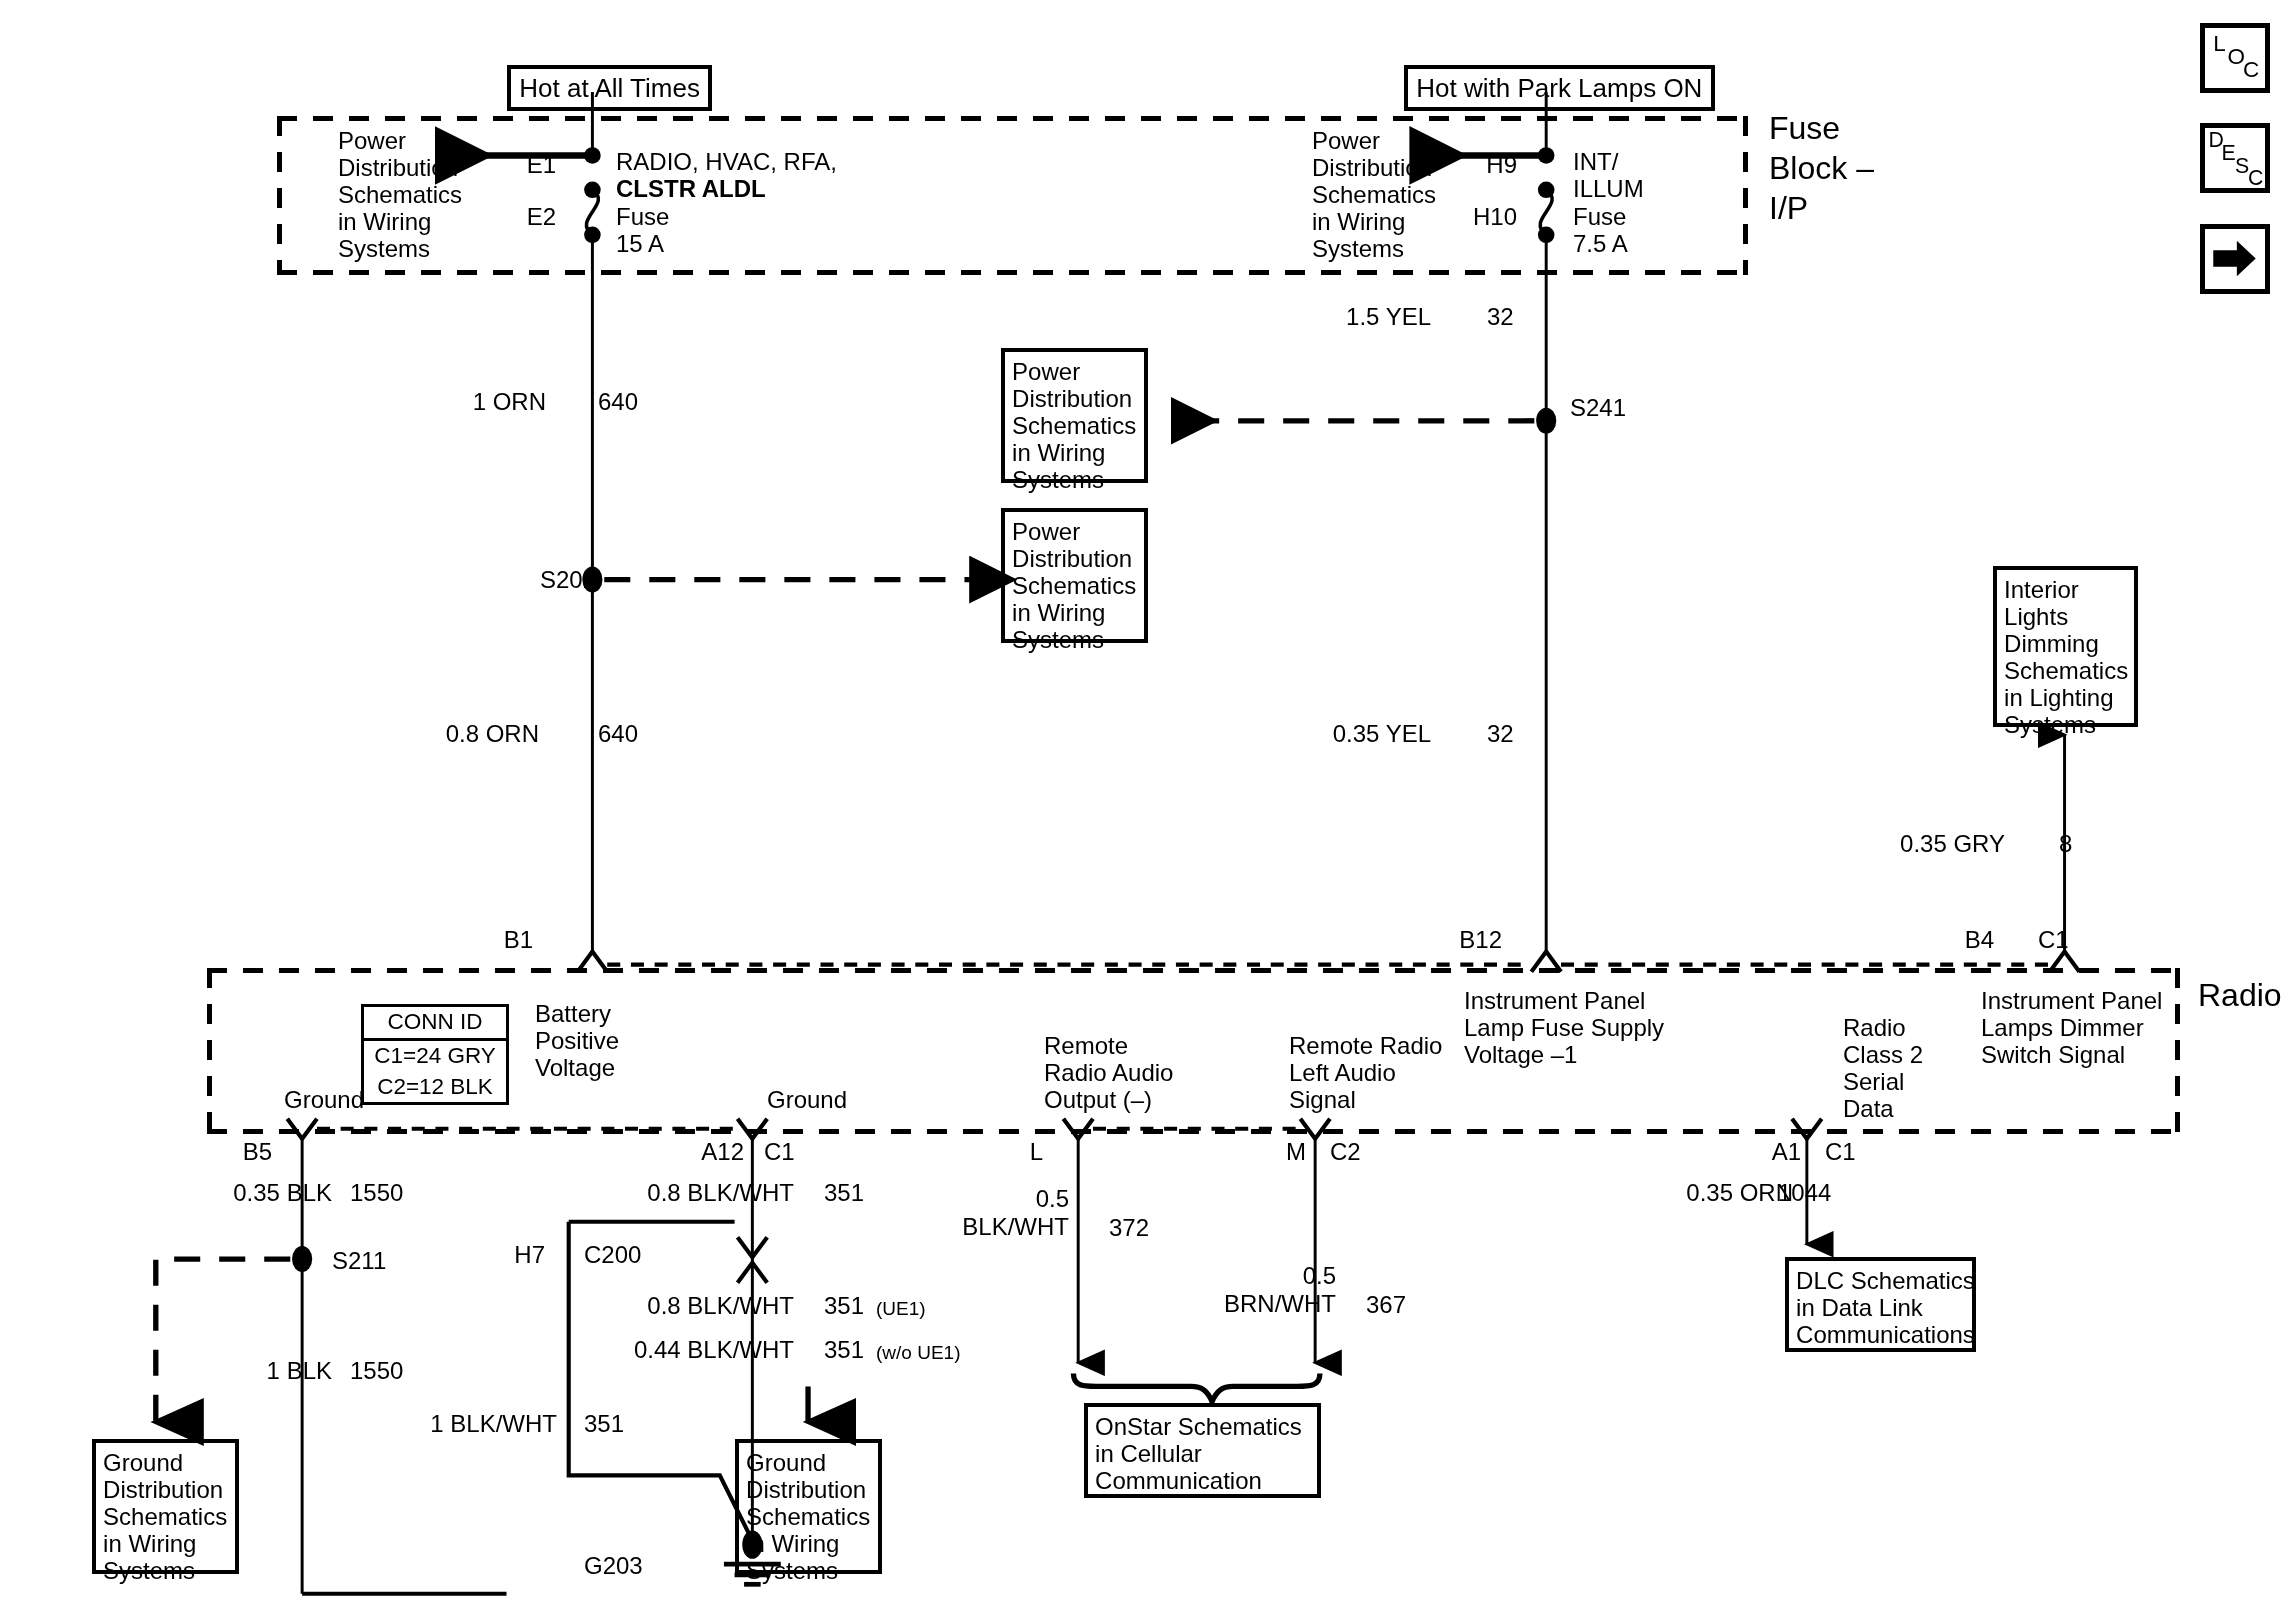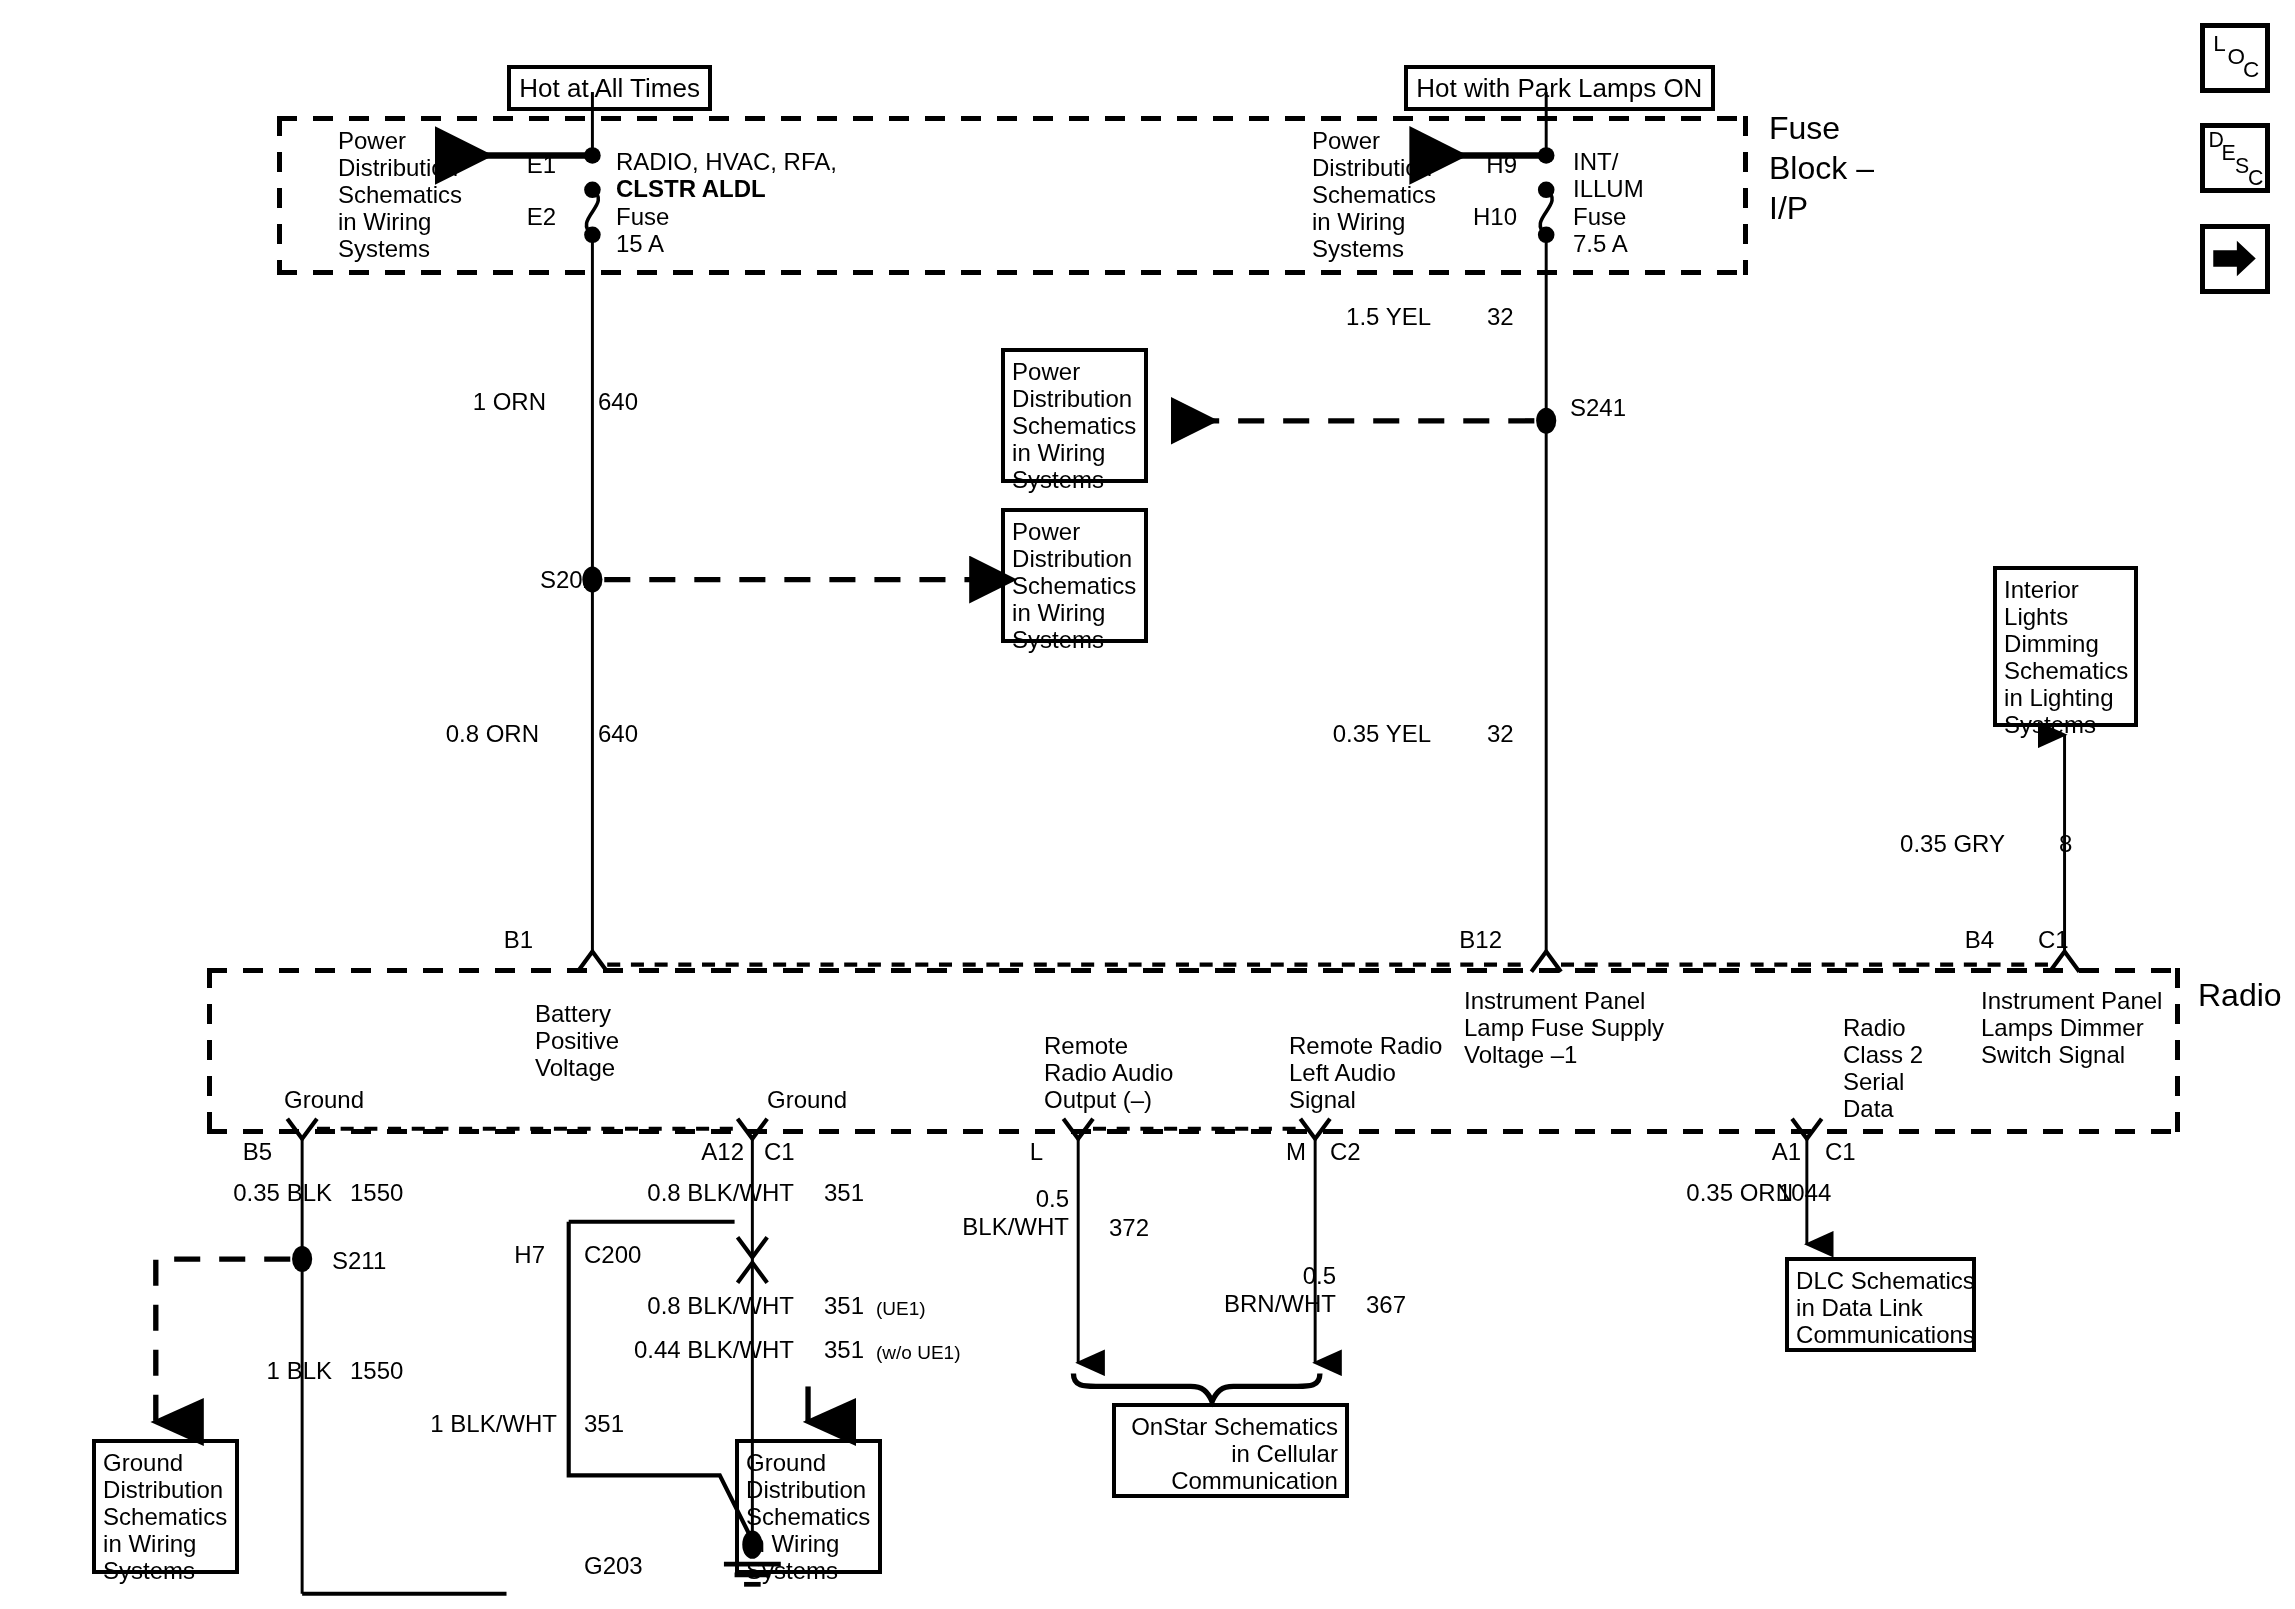--- a/index.html
+++ b/index.html
@@ -113,40 +113,45 @@
   </div>
 
   <div class="refbox" style="left:735px;top:1439px;width:147px;height:135px;">
     <div class="line" style="white-space:pre;">Ground
 Distribution
 Schematics
 in Wiring
 Systems</div>
   </div>
 
-  <div class="refbox" style="left:1112px;top:1403px;width:237px;height:95px;text-align:right;">
+  <div class="refbox" style="left:1084px;top:1403px;width:237px;height:95px;">
     <div class="line" style="white-space:pre;">OnStar Schematics
 in Cellular
 Communication</div>
   </div>
 
   <div class="refbox" style="left:1785px;top:1257px;width:191px;height:95px;">
     <div class="line" style="white-space:pre;">DLC Schematics
 in Data Link
 Communications</div>
   </div>
 
   <div class="dashbox" style="left:207px;top:968px;width:1973px;height:166px;">
     <div class="dh" style="top:0;"></div>
     <div class="dh" style="bottom:0;"></div>
     <div class="dv" style="left:0;"></div>
     <div class="dv" style="right:0;"></div>
   </div>
   <div class="t lg" style="left:2198px;top:977px;">Radio</div>
 
+  <div class="connid" style="left:361px;top:1004px;width:148px;">
+    <div class="row head">CONN ID</div>
+    <div class="row">C1=24 GRY</div>
+    <div class="row">C2=12 BLK</div>
+  </div>
 
   <div class="t" style="left:535px;top:1000px;">Battery
 Positive
 Voltage</div>
   <div class="t" style="left:1464px;top:987px;">Instrument Panel
 Lamp Fuse Supply
 Voltage –1</div>
   <div class="t" style="left:1981px;top:987px;">Instrument Panel
 Lamps Dimmer
 Switch Signal</div>

